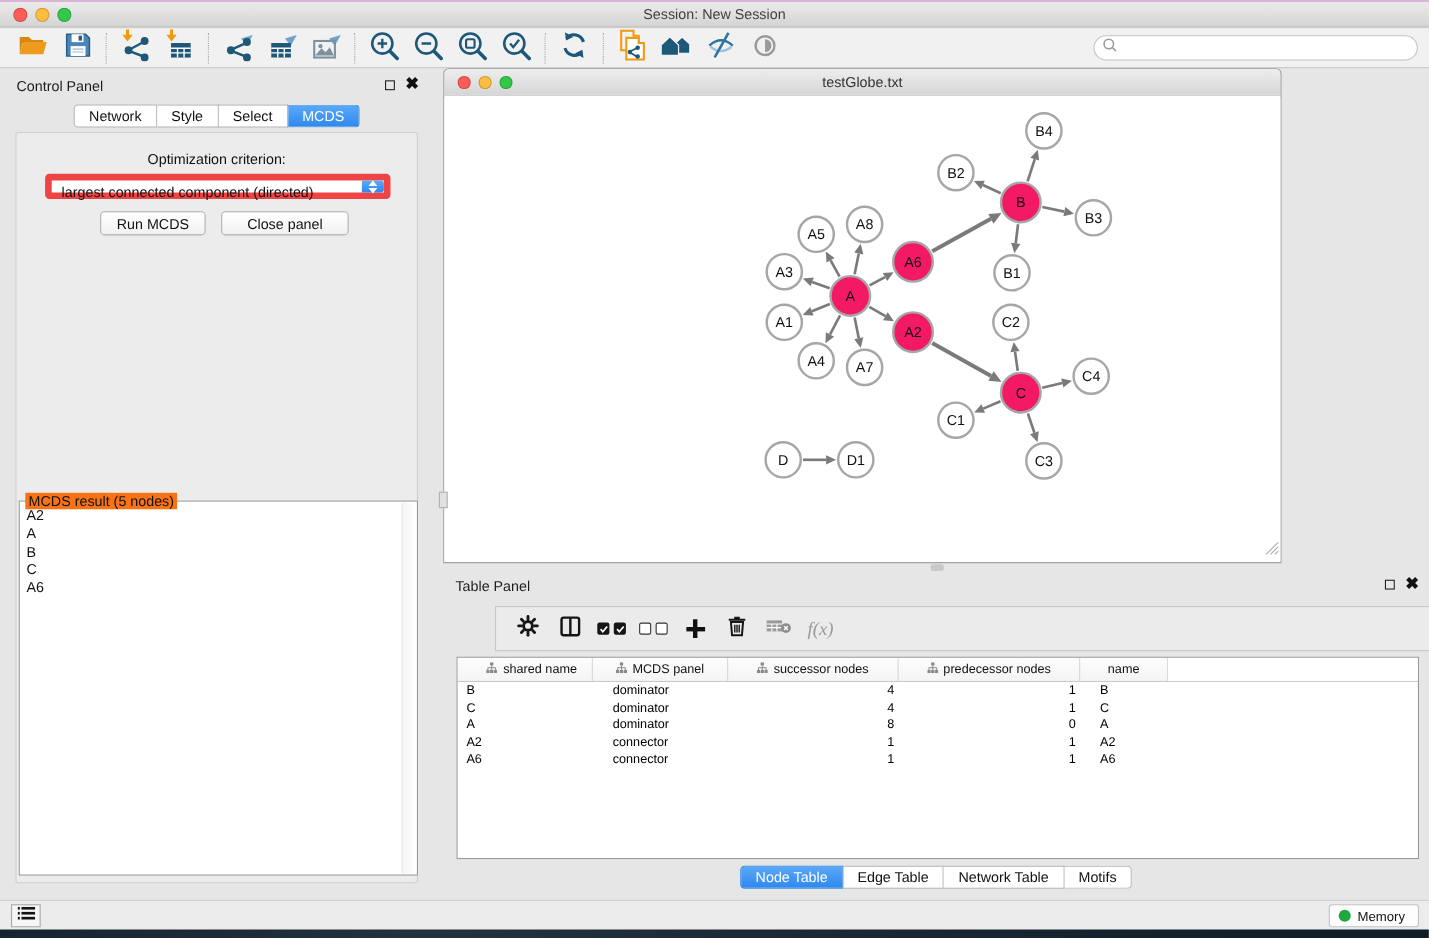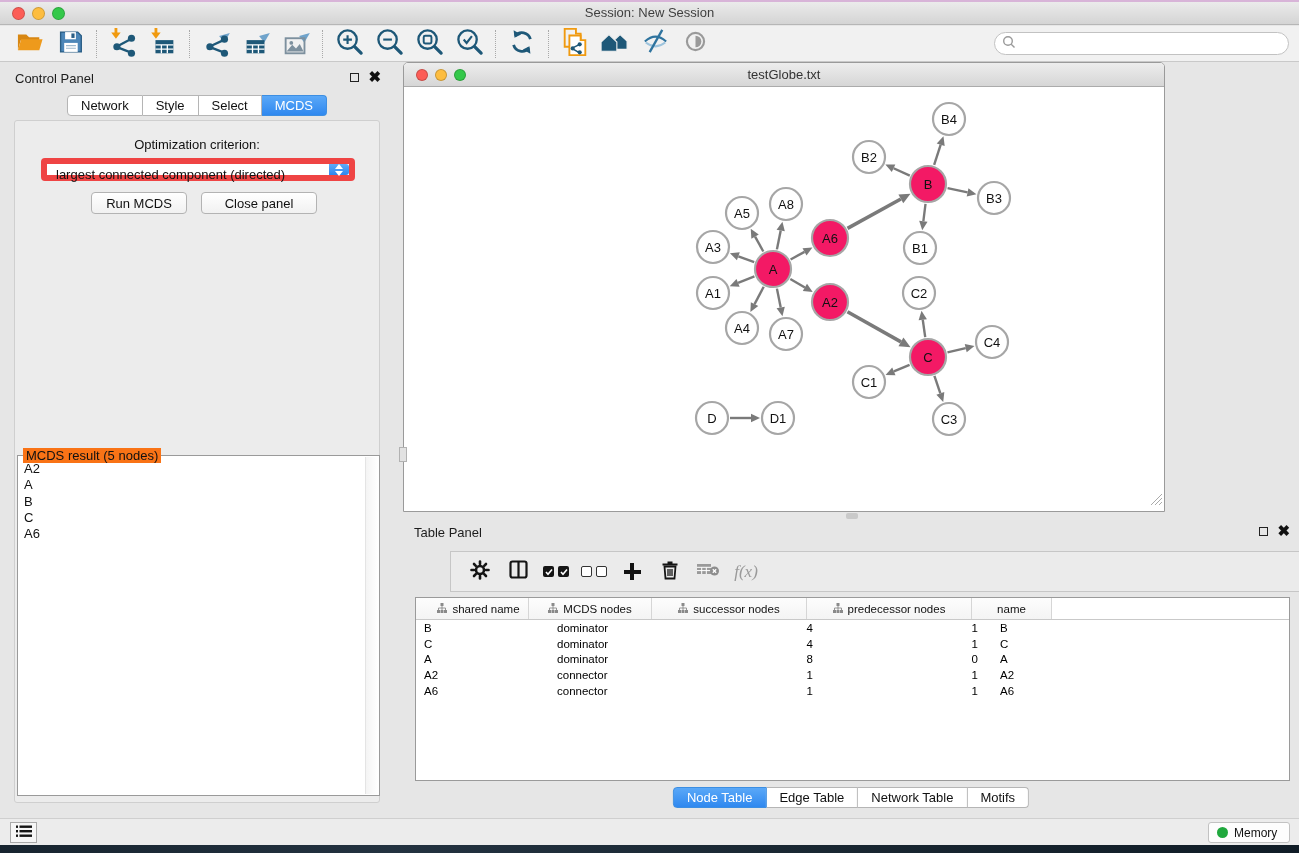--- a/index.html
+++ b/index.html
@@ -461,39 +461,39 @@
         <circle cx="18.5" cy="9" r="4.5" fill="#8d8d8d"></circle>
         <path d="M16.8 7.3 l3.4 3.4 M20.2 7.3 l-3.4 3.4" stroke="#fff" stroke-width="1.3"></path>
           </svg></span>
     </div>
     <div class="tp-icon">
       <span class="fx-label">f(x)</span>
     </div>
   </div>
   <div class="node-table">
     <div class="nt-header" id="nt-header">
-        <div class="nt-hcell" style="width: 113px; padding-left: 13px;">
+        <div class="nt-hcell" style="width: 123px; padding-left: 13px;">
           <span><svg width="10" height="10" viewBox="0 0 10 10">
               <rect x="3.5" y="0" width="3" height="3" fill="#8a8a8a"></rect>
               <path d="M5 3 v2 M1.5 5 h7 M1.5 5 v2 M5 5 v2 M8.5 5 v2" stroke="#8a8a8a" fill="none" stroke-width="0.9"></path>
               <rect x="0" y="7" width="3" height="3" fill="#8a8a8a"></rect>
               <rect x="3.5" y="7" width="3" height="3" fill="#8a8a8a"></rect>
               <rect x="7" y="7" width="3" height="3" fill="#8a8a8a"></rect>
             </svg></span>
           <span>shared name</span>
         </div>
         <div class="nt-hcell" style="width: 123px;">
           <span><svg width="10" height="10" viewBox="0 0 10 10">
               <rect x="3.5" y="0" width="3" height="3" fill="#8a8a8a"></rect>
               <path d="M5 3 v2 M1.5 5 h7 M1.5 5 v2 M5 5 v2 M8.5 5 v2" stroke="#8a8a8a" fill="none" stroke-width="0.9"></path>
               <rect x="0" y="7" width="3" height="3" fill="#8a8a8a"></rect>
               <rect x="3.5" y="7" width="3" height="3" fill="#8a8a8a"></rect>
               <rect x="7" y="7" width="3" height="3" fill="#8a8a8a"></rect>
             </svg></span>
-          <span>MCDS nodes</span>
+          <span>MCDS panel</span>
         </div>
         <div class="nt-hcell" style="width: 155px;">
           <span><svg width="10" height="10" viewBox="0 0 10 10">
               <rect x="3.5" y="0" width="3" height="3" fill="#8a8a8a"></rect>
               <path d="M5 3 v2 M1.5 5 h7 M1.5 5 v2 M5 5 v2 M8.5 5 v2" stroke="#8a8a8a" fill="none" stroke-width="0.9"></path>
               <rect x="0" y="7" width="3" height="3" fill="#8a8a8a"></rect>
               <rect x="3.5" y="7" width="3" height="3" fill="#8a8a8a"></rect>
               <rect x="7" y="7" width="3" height="3" fill="#8a8a8a"></rect>
             </svg></span>
           <span>successor nodes</span>

